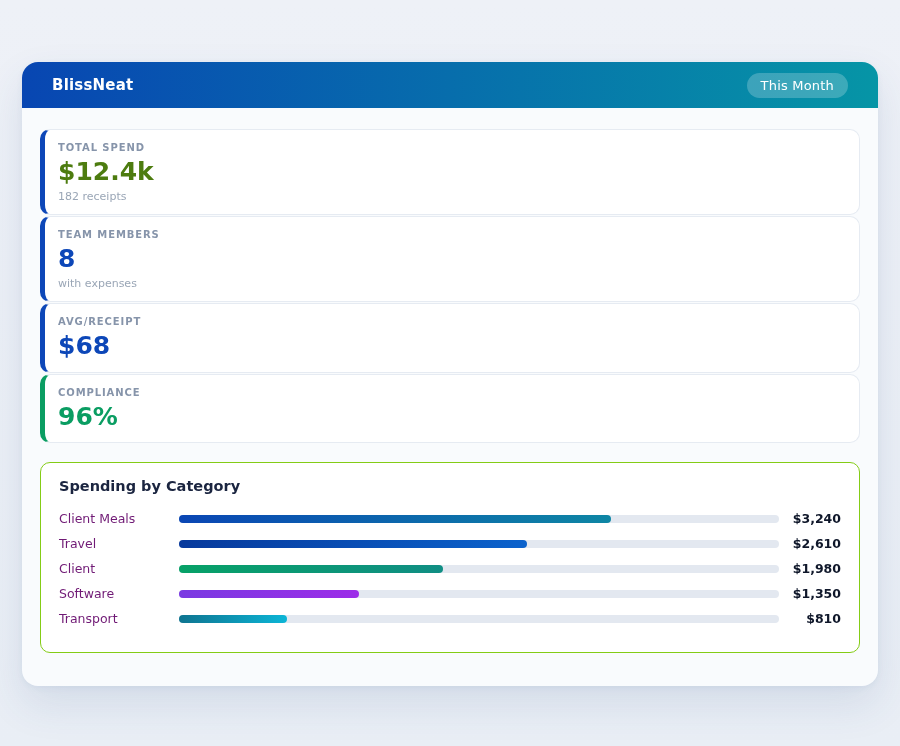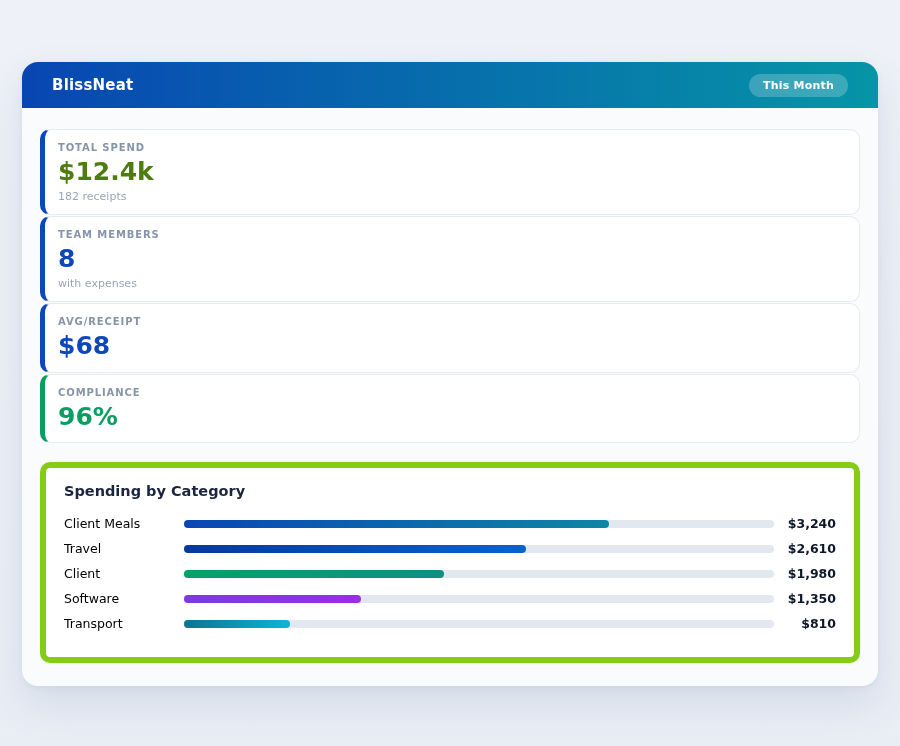--- a/index.html
+++ b/index.html
@@ -15,39 +15,39 @@
     box-shadow:0 18px 40px rgba(50,80,140,.12), 0 2px 6px rgba(50,80,140,.06);
   }
   .header {
     height:46px; border-radius:16px 16px 0 0;
     background:linear-gradient(90deg,#0846b2,#0695a6);
     display:flex; align-items:center; justify-content:space-between;
     padding:0 30px;
   }
   .app-title { color:#ffffff; font-weight:bold; font-size:15px; letter-spacing:.2px; }
   .badge {
-    background:rgba(255,255,255,.22); color:#ffffff; font-weight:bold;
-    font-size:11px; padding:5px 14px; border-radius:999px; border:none;
+    background:rgba(255,255,255,.22); color:#ffffff; font-weight:normal;
+    font-size:13px; padding:5px 14px; border-radius:999px; border:none;
     cursor:pointer; font-family:inherit; letter-spacing:.2px;
   }
   .content { padding:21px 18px 16px; }
   .stat-card {
     background:#ffffff; border:1px solid #e6ebf2; border-left:5px solid #0d47b8;
     border-radius:10px; padding:12px 16px 11px 13px; margin-bottom:1px;
   }
   .stat-label { color:#8694aa; font-size:10px; font-weight:bold; letter-spacing:.9px; line-height:1.2; }
   .stat-value { color:#0d47b8; font-size:25px; font-weight:bold; margin-top:4px; line-height:1.15; }
   .stat-sub   { color:#9aa6b6; font-size:11px; margin-top:3px; line-height:1.2; }
   .chart-card {
-    background:#ffffff; border:6px solid #84cc16; border-radius:10px;
+    background:#ffffff; border:1px solid #84cc16; border-radius:10px;
     padding:15px 18px 21px; margin-top:19px;
   }
   .chart-title { color:#1b2540; font-size:14.5px; font-weight:bold; margin-bottom:12px; }
   .chart-row { display:flex; align-items:center; height:25px; }
-  .row-label { width:120px; color:#000000; font-size:12.5px; }
+  .row-label { width:120px; color:#701a75; font-size:12.5px; }
   .bar-track { flex:1; height:8px; background:#e3e8f0; border-radius:4px; position:relative; }
   .bar-fill  { height:8px; border-radius:4px; background:#0a46b4; width:50%; }
   .row-value { width:62px; text-align:right; color:#0f172a; font-size:12.5px; font-weight:bold; }
 </style>
 </head>
 <body>
 
 <div class="panel" style="background: rgb(249, 251, 253);">
   <div class="header" style="background: linear-gradient(90deg, rgb(8, 70, 178), rgb(6, 149, 166));">
     <div class="app-title">BlissNeat</div>

